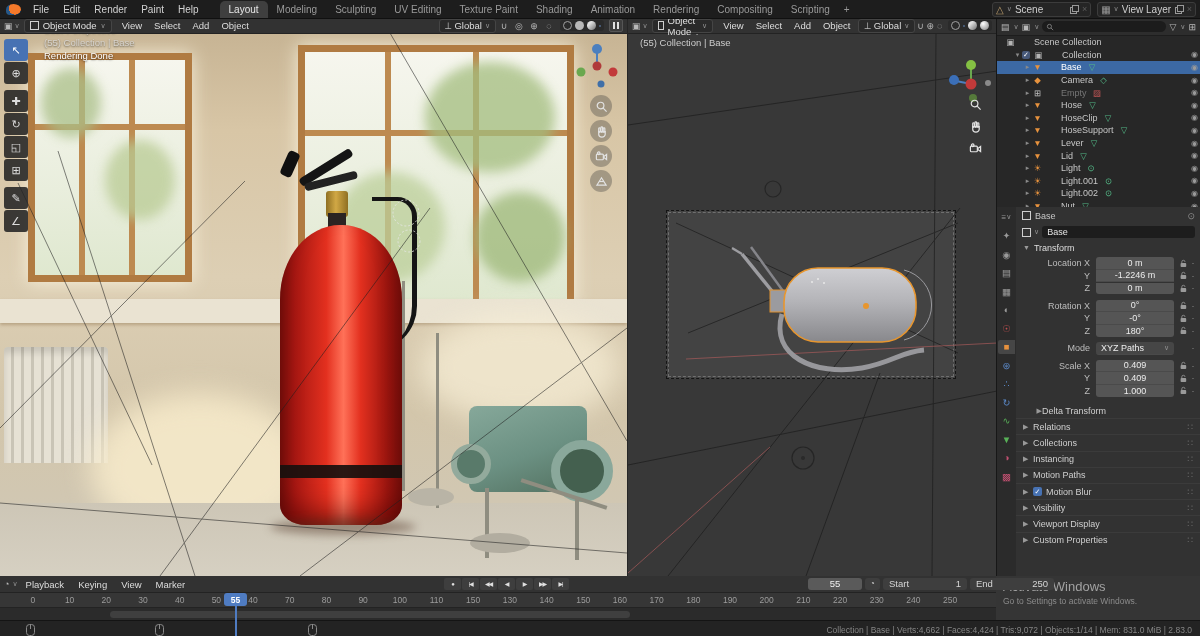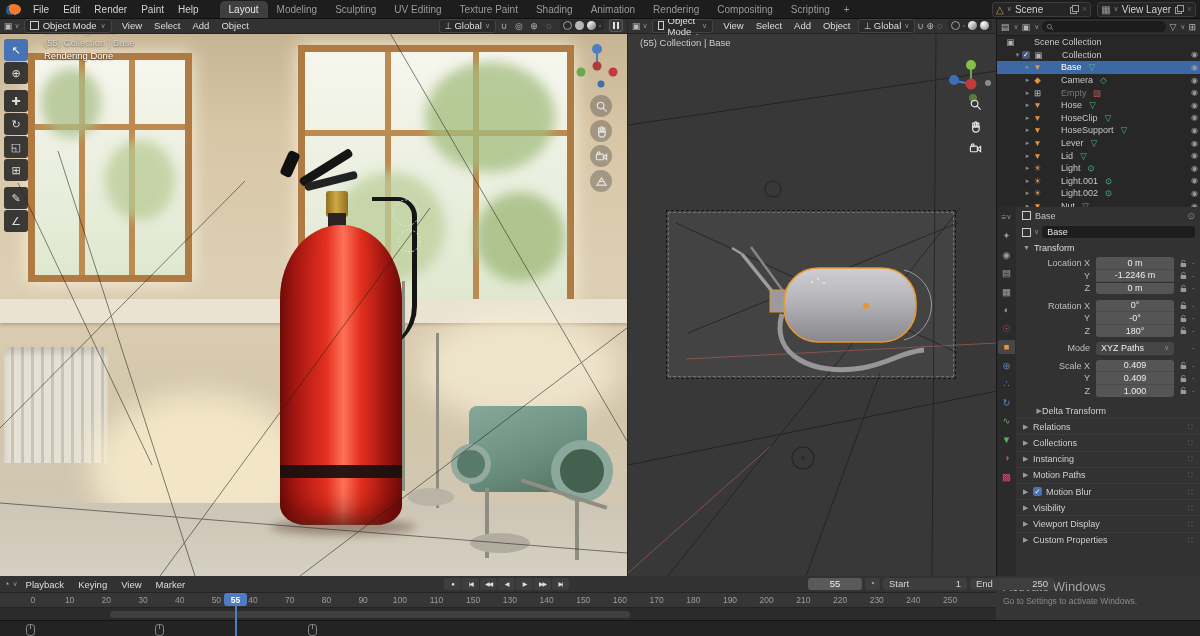--- a/index.html
+++ b/index.html
@@ -932,15 +932,16 @@
     <div id="playhead">
       <div class="lab">55</div>
       <div class="lin"></div>
     </div>
   </div>
 
   <div id="statusbar">
     <span class="mouse" style="left:26px"></span>
     <span class="mouse" style="left:155px"></span>
     <span class="mouse" style="left:308px"></span>
+    <span class="stext">Collection | Base | Verts:4,662 | Faces:4,424 | Tris:9,072 | Objects:1/14 | Mem: 831.0 MiB | 2.83.0</span>
   </div>
 
 </div>
 
 </body></html>

